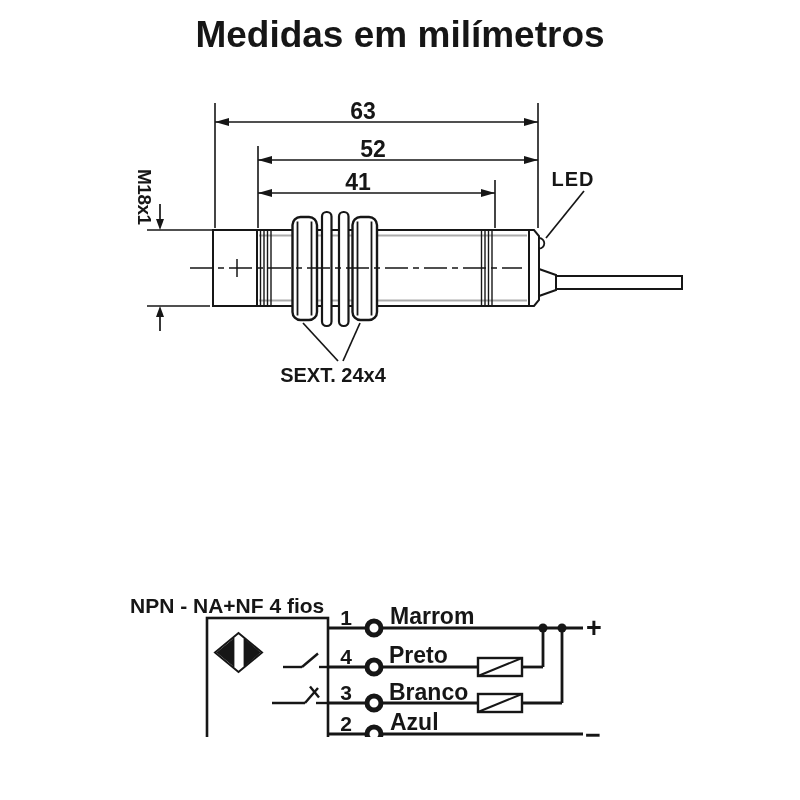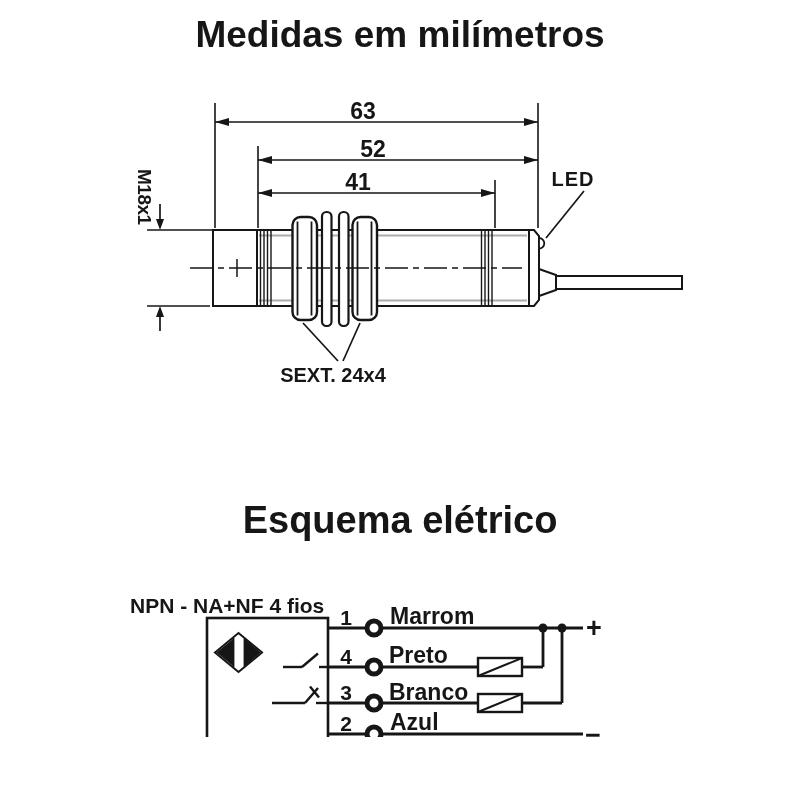--- a/index.html
+++ b/index.html
@@ -115,21 +115,20 @@
       <rect class="ln white" stroke-width="2" x="556" y="276" width="126" height="13"></rect>
     </g>
 
     <g>
       <line class="ln" stroke-width="1.7" x1="303" y1="323" x2="338" y2="361"></line>
       <line class="ln" stroke-width="1.7" x1="360" y1="323" x2="343" y2="361"></line>
       <text x="333" y="382" font-size="20" text-anchor="middle">SEXT. 24x4</text>
     </g>
   </svg>
 
-  <div class="title" id="title-esquema">Esquema elétrico</div>
 
   <svg id="svg-schematic" width="800" height="240" viewBox="0 560 800 240">
 
     <text x="130" y="613" font-size="21" text-anchor="start">NPN - NA+NF 4 fios</text>
 
     <rect class="ln" stroke-width="2.6" x="207" y="618" width="121" height="128"></rect>
 
     <g>
       <polygon class="ln" stroke-width="2" points="215,652.5 238.5,633 262,652.5 238.5,672"></polygon>
       <polygon class="fillink" points="216.5,652.5 233.5,638.5 233.5,666.5"></polygon>

